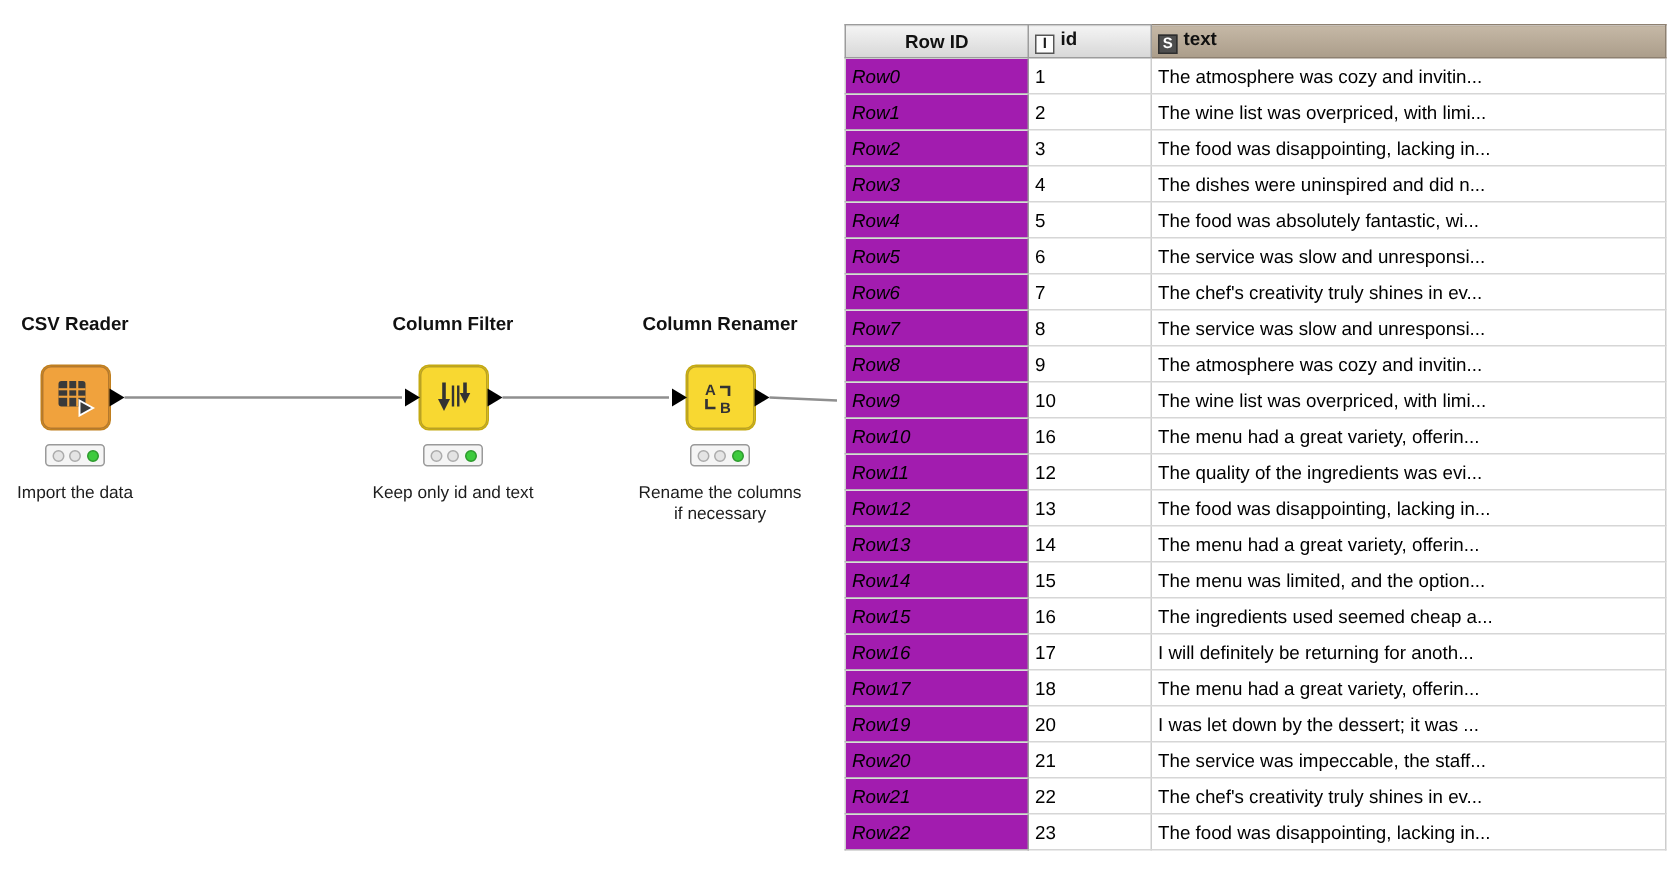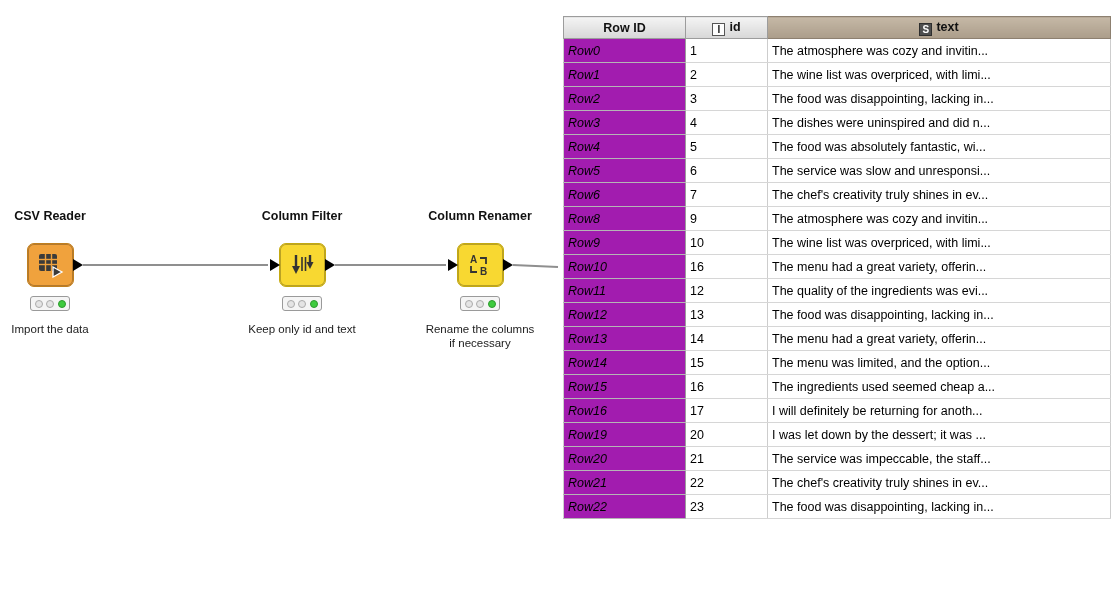--- a/index.html
+++ b/index.html
@@ -27,21 +27,21 @@
   .dot.green{background:#3ecb3e;border-color:#2d9a2d;}
   .node-caption{margin-top:11px;font-size:11.5px;color:#1c1c1c;line-height:14px;white-space:pre-line;}
 
   
   .table-wrap{position:absolute;left:563px;top:16px;}
   table.data{border-collapse:collapse;table-layout:fixed;border:1px solid #7e7e7e;background:#fff;}
   table.data th, table.data td{overflow:hidden;white-space:nowrap;text-overflow:clip;}
   th{height:21px;font-size:12.5px;font-weight:bold;color:#111;
      background:linear-gradient(#f4f4f4,#d7d7d7);border:1px solid #9c9c9c;padding:0 4px;}
   th.rowid-h{text-align:center;}
-  th.col-h{text-align:center;}
+  th.col-h{text-align:left;}
   th.text-h{background:linear-gradient(#c5b8a6,#ab9d8a);border-color:#8d8070;margin-top:40px;}
   .type-icon{display:inline-flex;width:13px;height:13px;align-items:center;justify-content:center;
              font-size:10px;font-weight:bold;vertical-align:-2px;margin-right:4px;box-sizing:border-box;}
   .type-icon.int{background:#fdfdfd;color:#1a1a1a;border:1px solid #555;}
   .type-icon.str{background:#4e4e4e;color:#fff;border:1px solid #2e2e2e;}
   td{height:23px;font-size:12.5px;padding:0 4px;}
   td.rowid{background:#a21caf;border-right:1px solid #9c9c9c;border-bottom:1px solid #b5b5b5;
            border-left:1px solid #cfcfcf;font-style:italic;}
   td.idcell, td.textcell{background:#fff;border-right:1px solid #cdcdcd;border-bottom:1px solid #d6d6d6;}
 </style>
@@ -168,20 +168,25 @@
             <td class="rowid">Row5</td>
             <td class="idcell">6</td>
             <td class="textcell">The service was slow and unresponsi...</td>
           </tr>
           <tr>
             <td class="rowid">Row6</td>
             <td class="idcell">7</td>
             <td class="textcell">The chef's creativity truly shines in ev...</td>
           </tr>
           <tr>
+            <td class="rowid">Row7</td>
+            <td class="idcell">8</td>
+            <td class="textcell">The service was slow and unresponsi...</td>
+          </tr>
+          <tr>
             <td class="rowid">Row8</td>
             <td class="idcell">9</td>
             <td class="textcell">The atmosphere was cozy and invitin...</td>
           </tr>
           <tr>
             <td class="rowid">Row9</td>
             <td class="idcell">10</td>
             <td class="textcell">The wine list was overpriced, with limi...</td>
           </tr>
           <tr>
@@ -213,20 +218,25 @@
             <td class="rowid">Row15</td>
             <td class="idcell">16</td>
             <td class="textcell">The ingredients used seemed cheap a...</td>
           </tr>
           <tr>
             <td class="rowid">Row16</td>
             <td class="idcell">17</td>
             <td class="textcell">I will definitely be returning for anoth...</td>
           </tr>
           <tr>
+            <td class="rowid">Row17</td>
+            <td class="idcell">18</td>
+            <td class="textcell">The menu had a great variety, offerin...</td>
+          </tr>
+          <tr>
             <td class="rowid">Row19</td>
             <td class="idcell">20</td>
             <td class="textcell">I was let down by the dessert; it was ...</td>
           </tr>
           <tr>
             <td class="rowid">Row20</td>
             <td class="idcell">21</td>
             <td class="textcell">The service was impeccable, the staff...</td>
           </tr>
           <tr>

